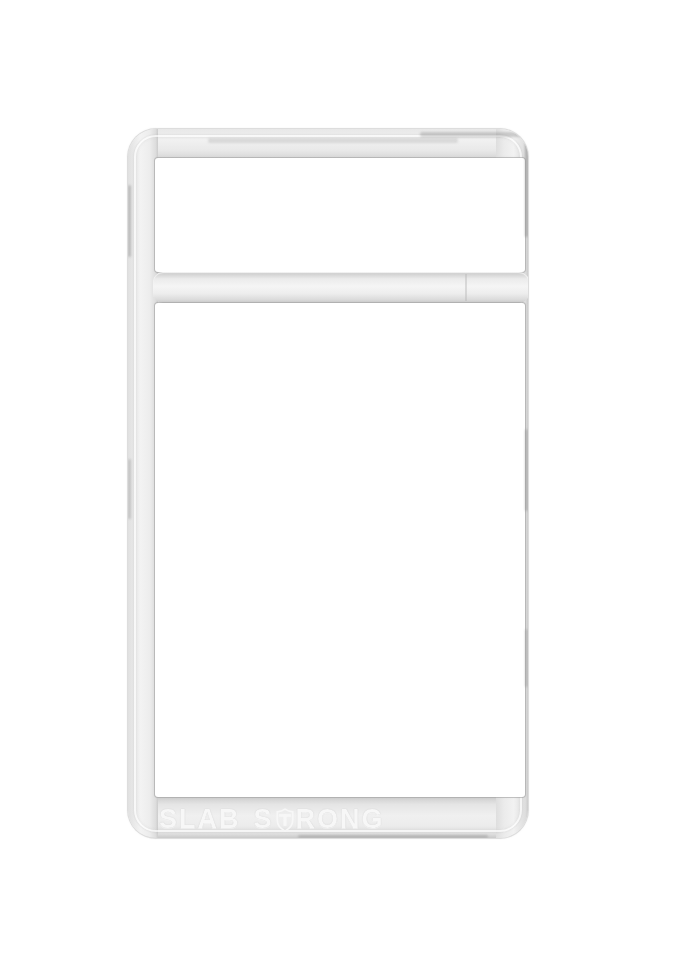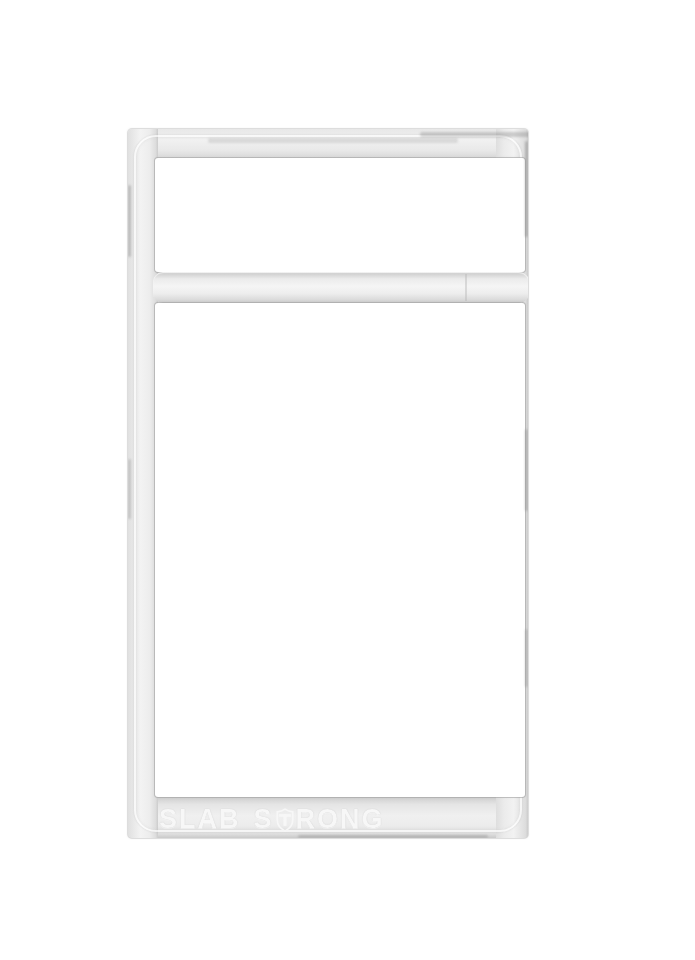--- a/index.html
+++ b/index.html
@@ -15,21 +15,21 @@
     background: var(--background, #ffffff);
     overflow: hidden;
   }
   
   .frame {
     position: absolute;
     left: 128px;
     top: 129px;
     width: 400px;
     height: 709px;
-    border-radius: 4px;
+    border-radius: 28px;
     background: var(--plastic-base, #e9e9e9);
     overflow: hidden;
     box-shadow: 0 0 2px rgba(140,140,140,0.55), 0 0 0 1px rgba(175,175,175,0.25);
   }
   .rail { position: absolute; pointer-events: none; }
   .rail.top {
     left: 0; right: 0; top: 0; height: 31px;
     background: linear-gradient(180deg, #e8e8e8 0%, #f1f1f1 35%, #e9e9e9 68%, #d8d8d8 94%, #cfcfcf 100%);
   }
   .rail.bottom {

